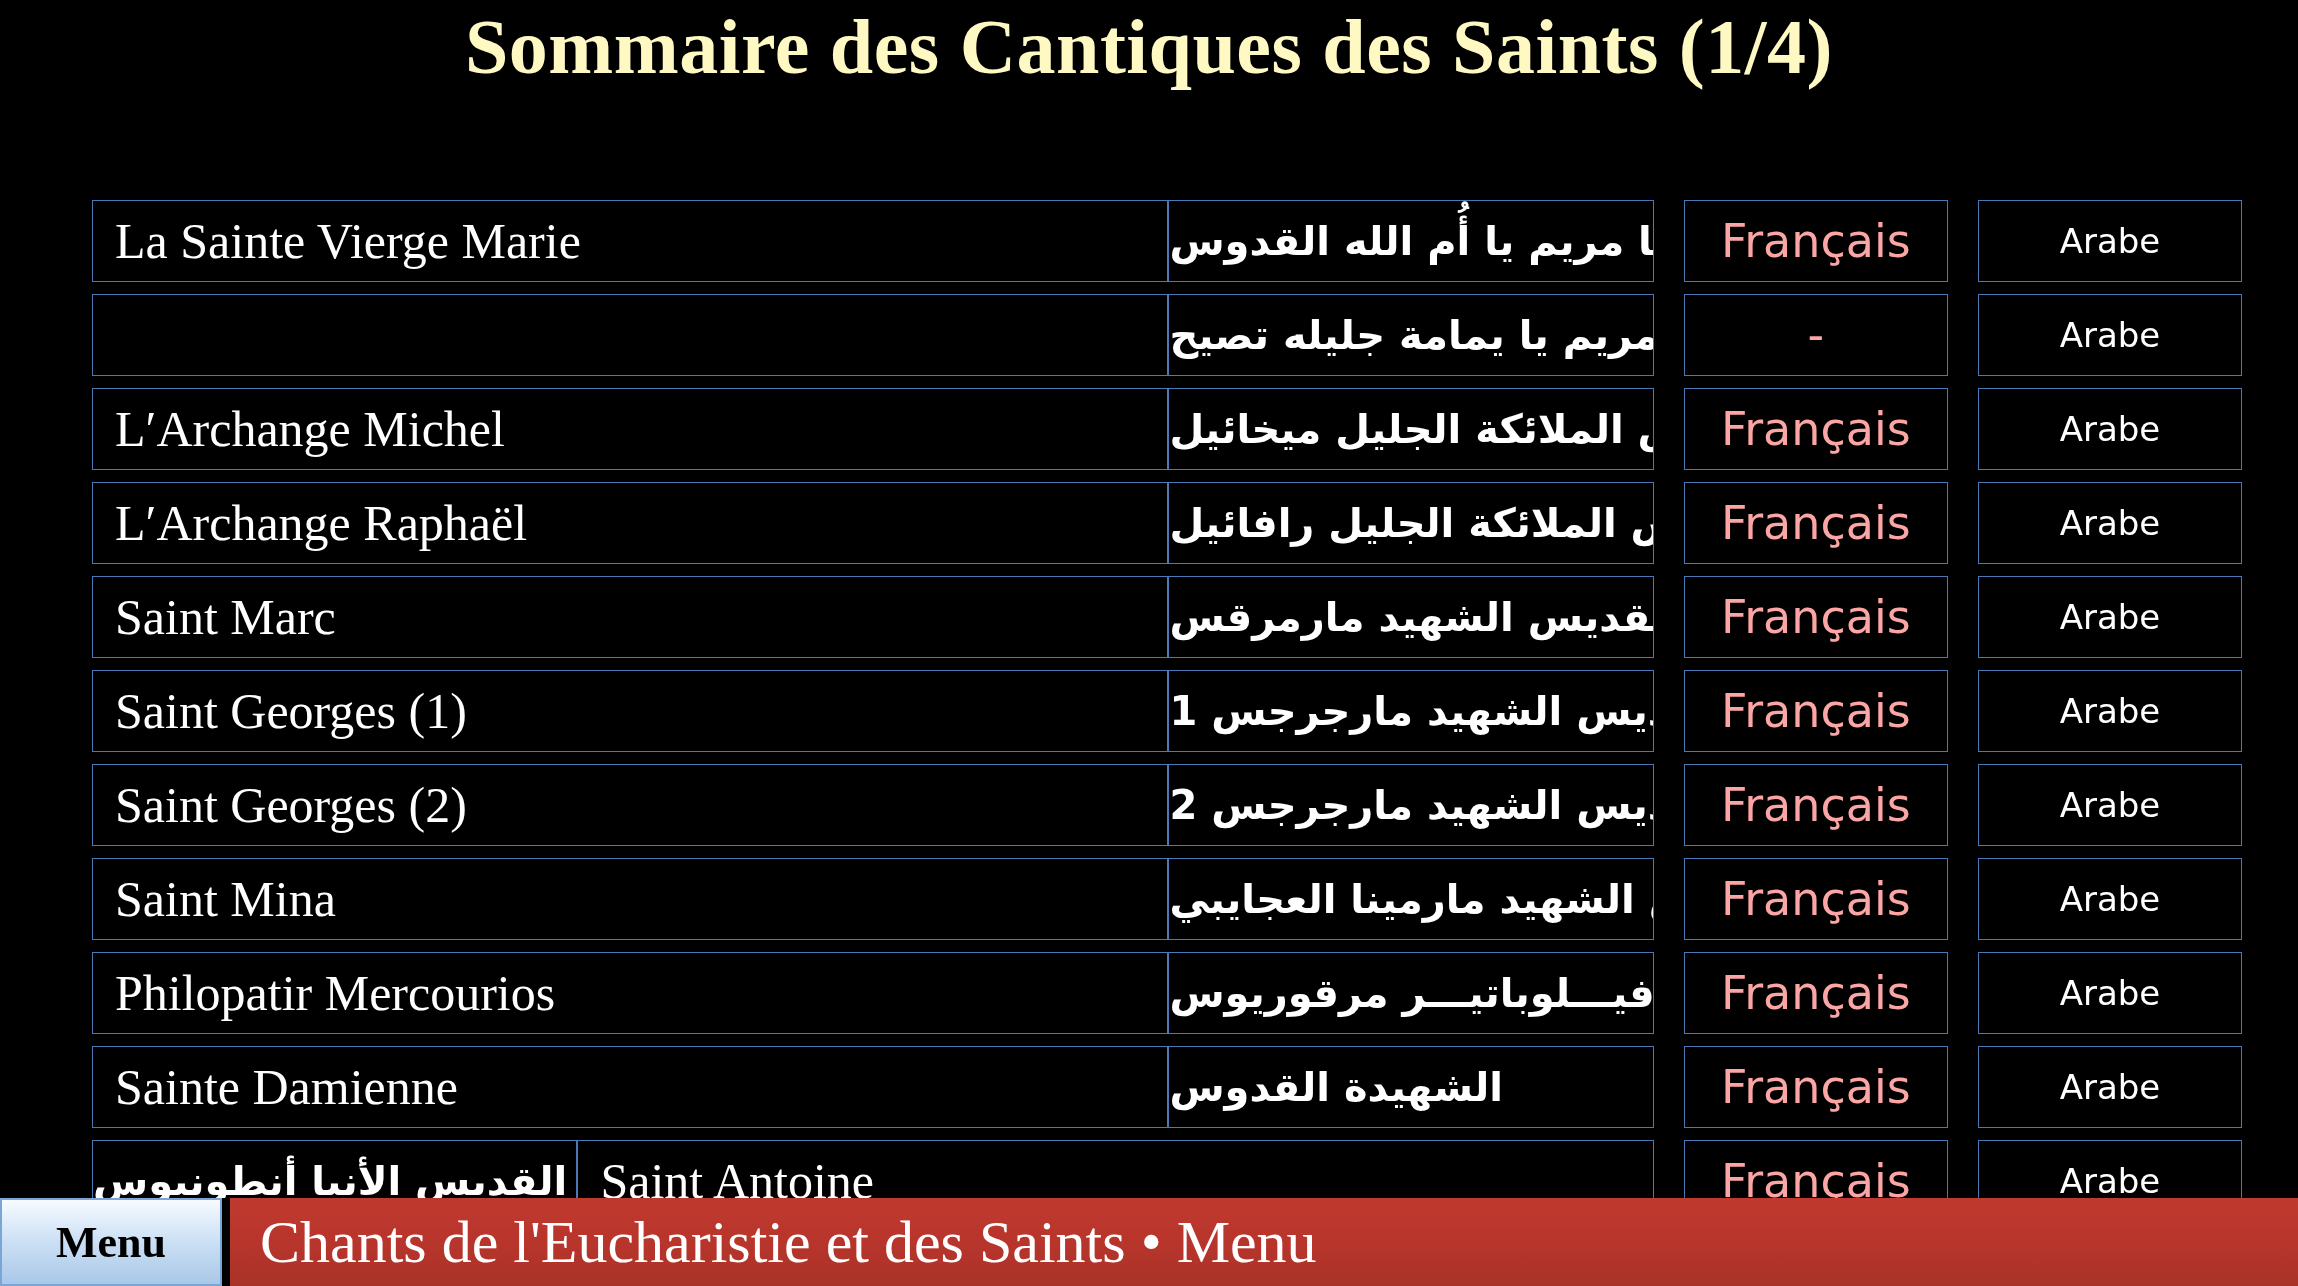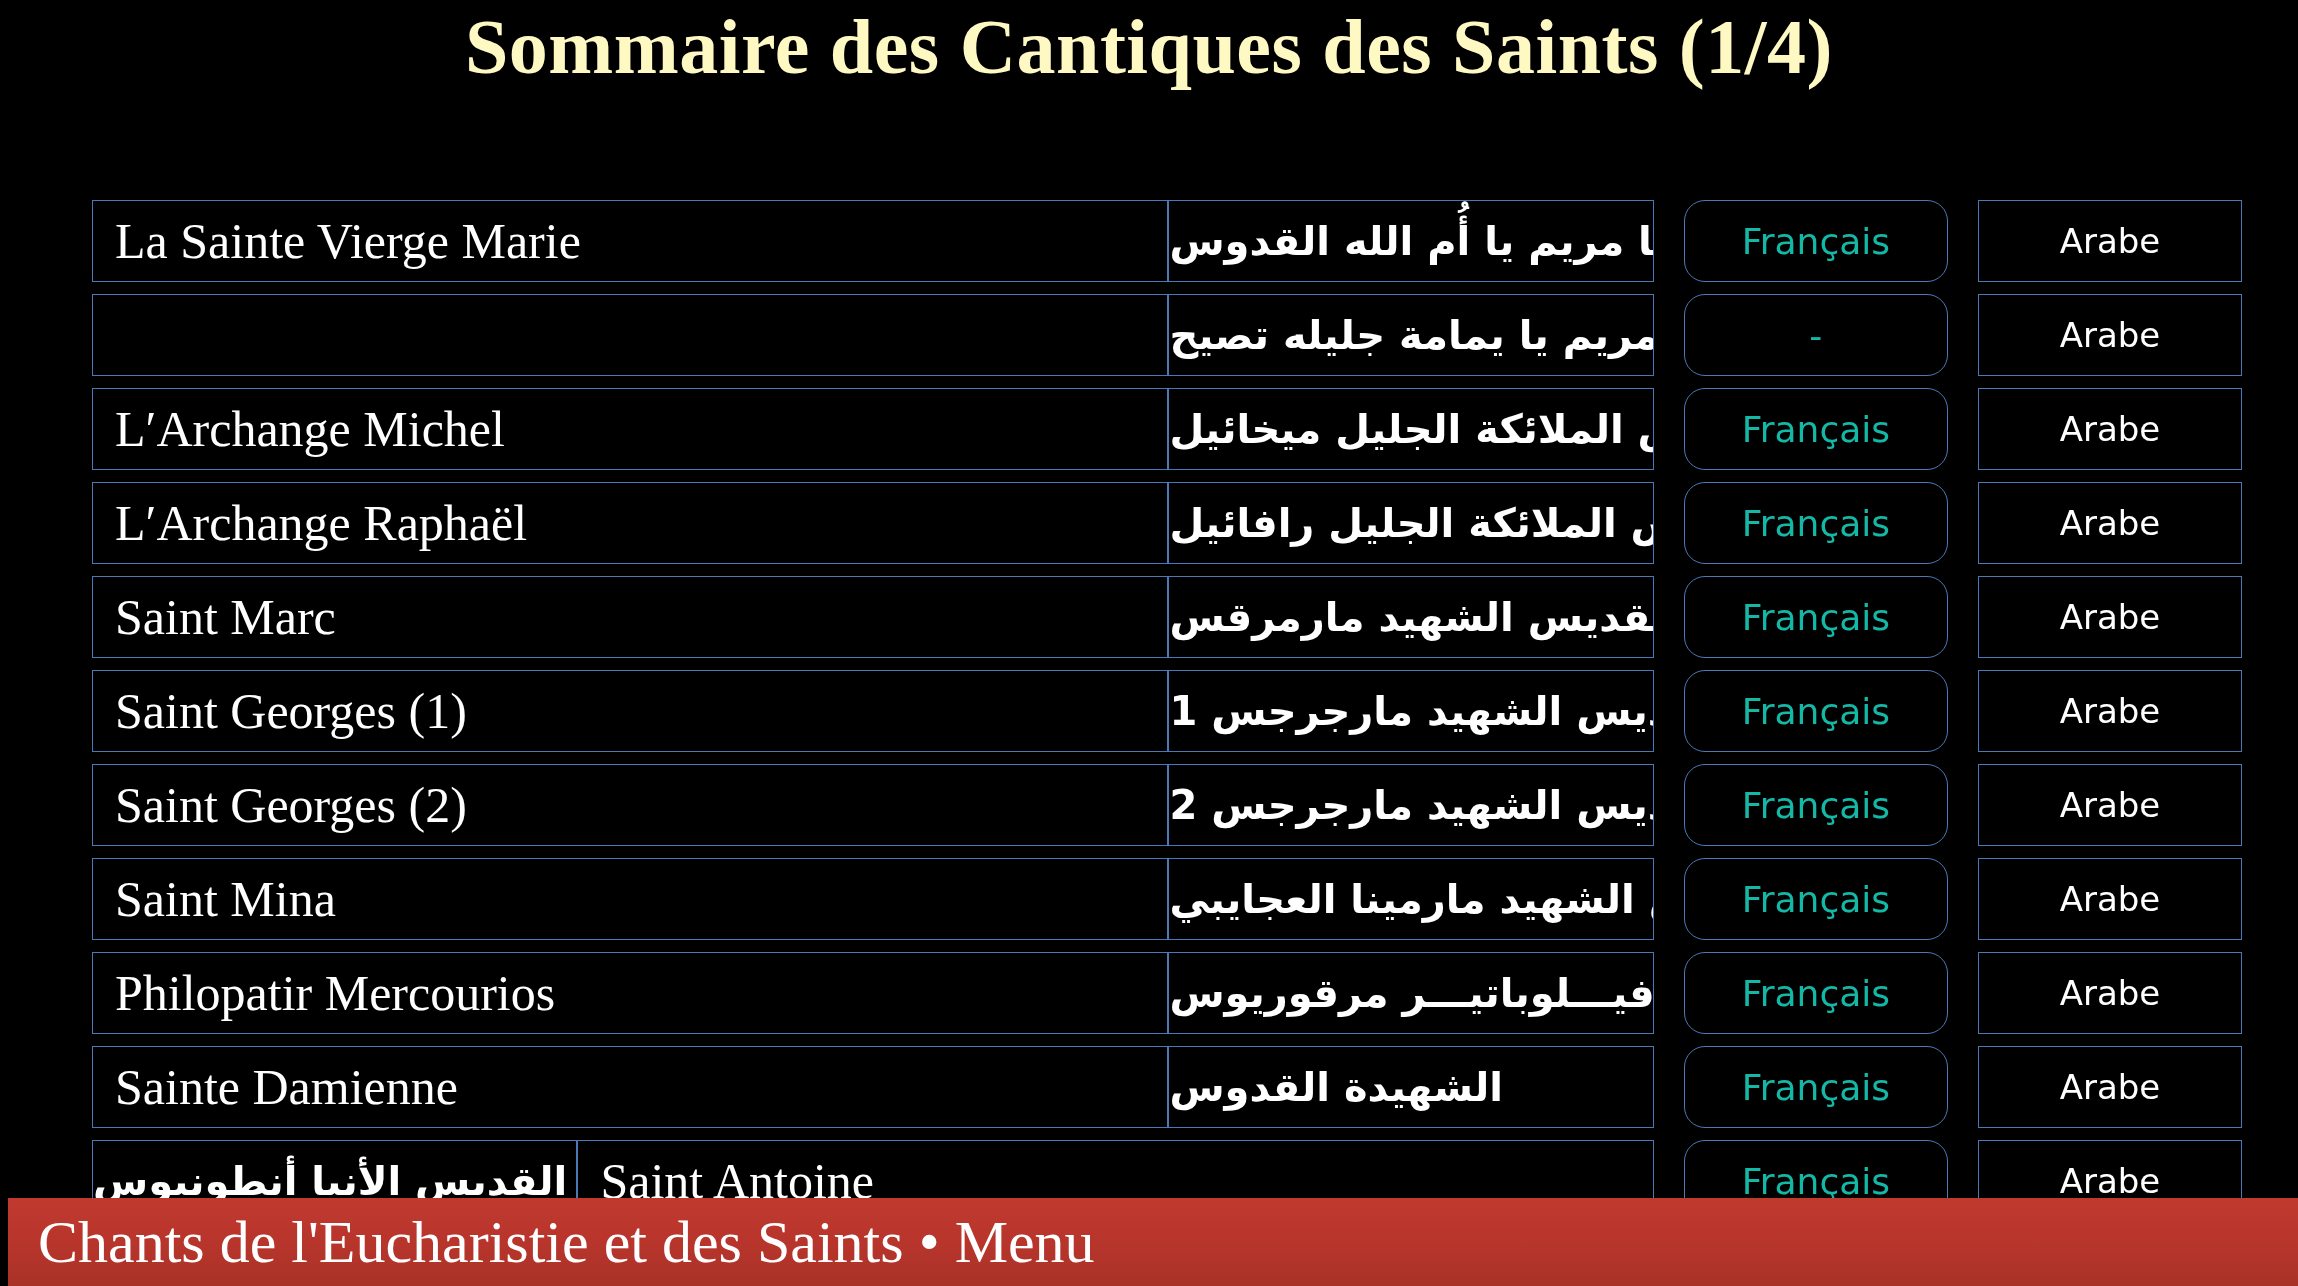--- a/index.html
+++ b/index.html
@@ -71,23 +71,22 @@
     overflow: hidden;
   }
   .gap {
     width: 30px;
     flex: 0 0 30px;
   }
   .c-link {
     width: 265px;
     justify-content: center;
     font-family: "DejaVu Sans", sans-serif;
-    font-size: 36px;
-    color: #14b8a6;
-    border-radius: 21px;
+    font-size: 46px;
+    color: #fca5a5;
   }
   .c-link2 {
     width: 265px;
     justify-content: center;
     font-family: "DejaVu Sans", sans-serif;
     font-size: 34px;
     color: #ffffff;
   }
   .footer {
     position: absolute;
@@ -230,17 +229,18 @@
       <div class="cell c-fr">Saint Antoine</div>
       <div class="gap"></div>
       <div class="cell c-link">Français</div>
       <div class="gap"></div>
       <div class="cell c-link2">Arabe</div>
     </div>
 
   </div>
 
   <div class="footer">
+    <div class="footer-menu-btn">Menu</div>
     <div class="footer-gapline"></div>
     <div class="footer-bar">Chants de l'Eucharistie et des Saints • Menu</div>
   </div>
 
 </div>
 
 </body></html>

